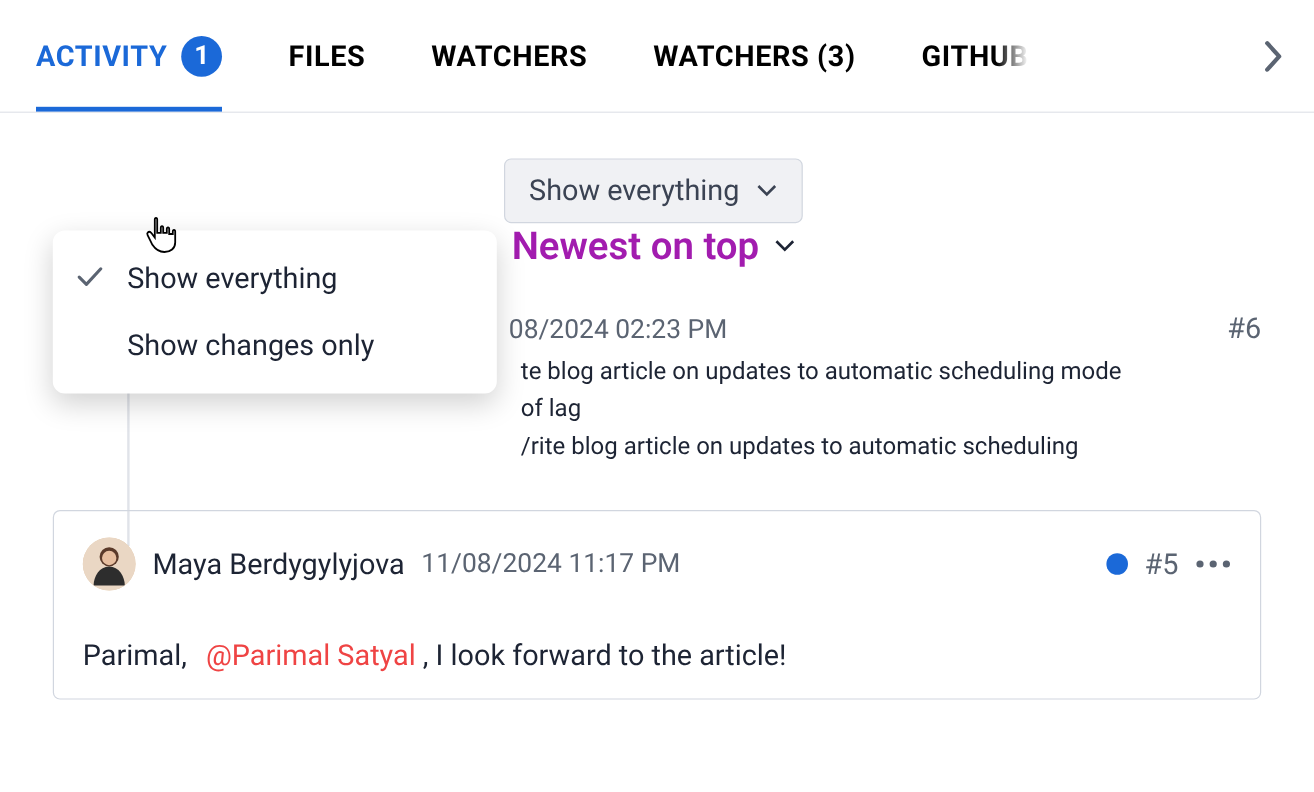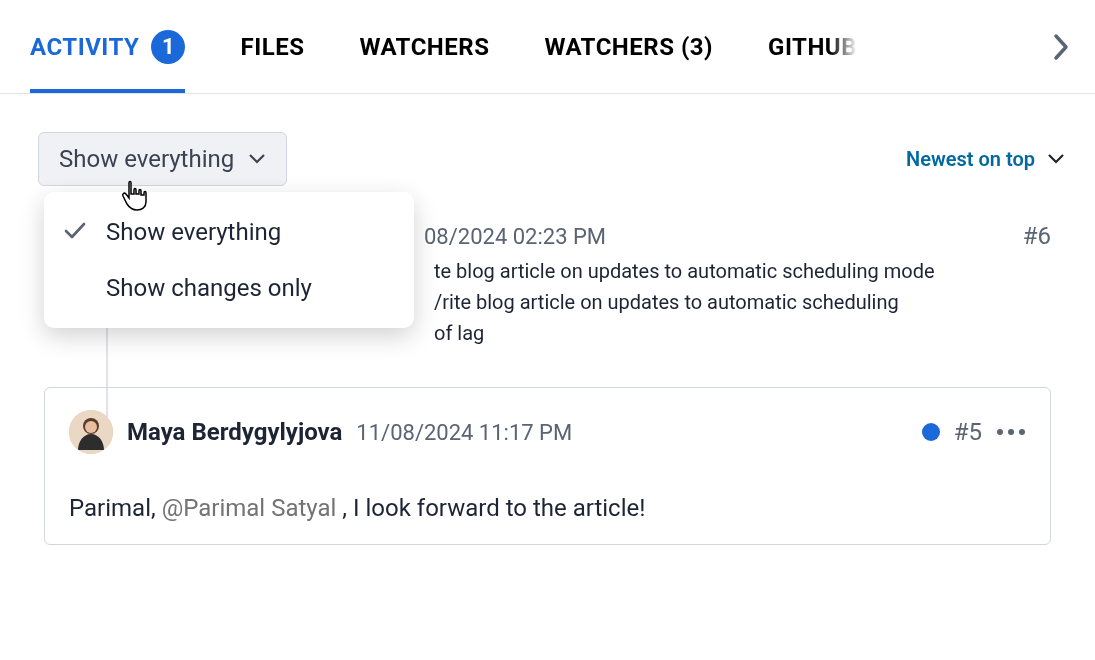--- a/index.html
+++ b/index.html
@@ -69,38 +69,39 @@
       max-width: 140px;
       overflow: hidden;
       -webkit-mask-image: linear-gradient(to right, black 70%, transparent 100%);
       mask-image: linear-gradient(to right, black 70%, transparent 100%);
     }
 
     .controls {
       display: flex;
       justify-content: space-between;
       align-items: center;
-      padding: 38px 30px 18px 38px;
+      padding: 38px 30px 18px 24px;
       position: relative;
+      flex-direction: column;
     }
     .dropdown-btn {
       background: #f0f1f4;
       border: 1px solid #d1d6df;
       border-radius: 6px;
       padding: 12px 20px;
       font-size: 24px;
       color: #3b4353;
       display: flex;
       align-items: center;
       gap: 14px;
       cursor: pointer;
     }
     .sort-btn {
-      font-size: 20px;
-      color: #0369a1;
+      font-size: 32px;
+      color: #a21caf;
       font-weight: 600;
       display: flex;
       align-items: center;
       gap: 12px;
       cursor: pointer;
     }
     .caret svg { display:block; }
 
     .dropdown-menu {
       position: absolute;
@@ -146,21 +147,21 @@
     .avatar {
       width: 44px;
       height: 44px;
       border-radius: 50%;
       background: #e2c7a8;
       flex-shrink: 0;
       overflow:hidden;
     }
     .author {
       font-size: 24px;
-      font-weight: 700;
+      font-weight: 400;
       color: #1d2434;
     }
     .timestamp {
       font-size: 22px;
       color: #5b6472;
     }
     .entry-number {
       font-size: 24px;
       color: #5b6472;
       margin-left: auto;
@@ -202,21 +203,21 @@
       border-radius: 50%;
       flex:none;
     }
     .comment-num { font-size: 24px; color:#5b6472; }
     .comment-actions { color:#5b6472; cursor:pointer; display:flex; align-items:center;}
     .comment-text {
       font-size: 24px;
       padding-top: 40px;
       color:#1d2434;
     }
-    .mention { color: #737373; }
+    .mention { color: #ef4444; margin-left: 10px; }
 
     .spacer-flex{flex:1;}
 
     .entry1-header-line{
       display:flex;
       align-items:baseline;
       padding-left:380px;
     }
   </style>
 </head>
@@ -290,22 +291,22 @@
 
   <div class="entry">
     <div class="vline"></div>
     <div class="entry1-header-line">
       <span class="timestamp">08/2024 02:23 PM</span>
       <span class="spacer-flex"></span>
       <span class="entry-number">#6</span>
     </div>
     <ul class="entry-body" style="padding-left:390px;">
       <li>te blog article on updates to automatic scheduling mode</li>
+      <li>of lag</li>
       <li>/rite blog article on updates to automatic scheduling</li>
-      <li>of lag</li>
     </ul>
   </div>
 
   <div class="comment-card">
     <div class="comment-header">
       <div class="avatar">
         <svg width="44" height="44" viewBox="0 0 44 44">
           <rect width="44" height="44" fill="#ead7c4"></rect>
           <circle cx="22" cy="16" r="8" fill="#5b3a2a"></circle>
           <path d="M22 24 C14 24 9 32 9 40 L35 40 C35 32 30 24 22 24" fill="#2d2d2d"></path>

